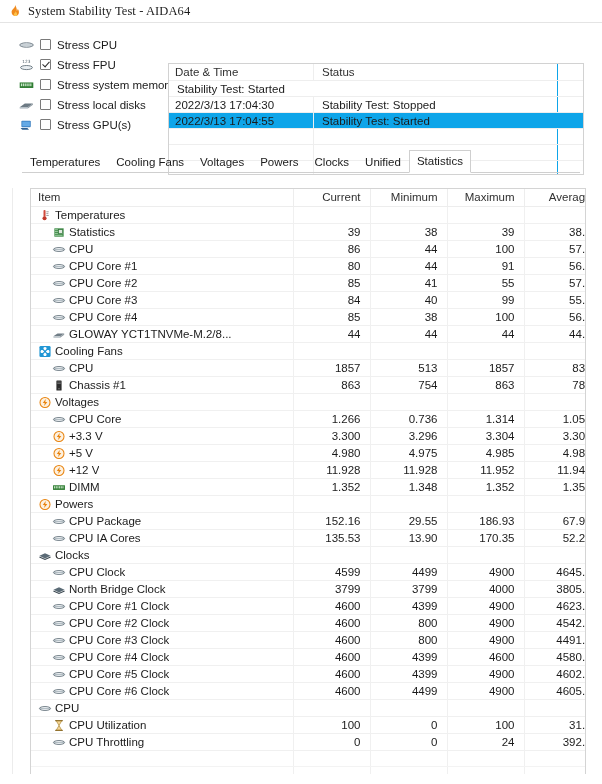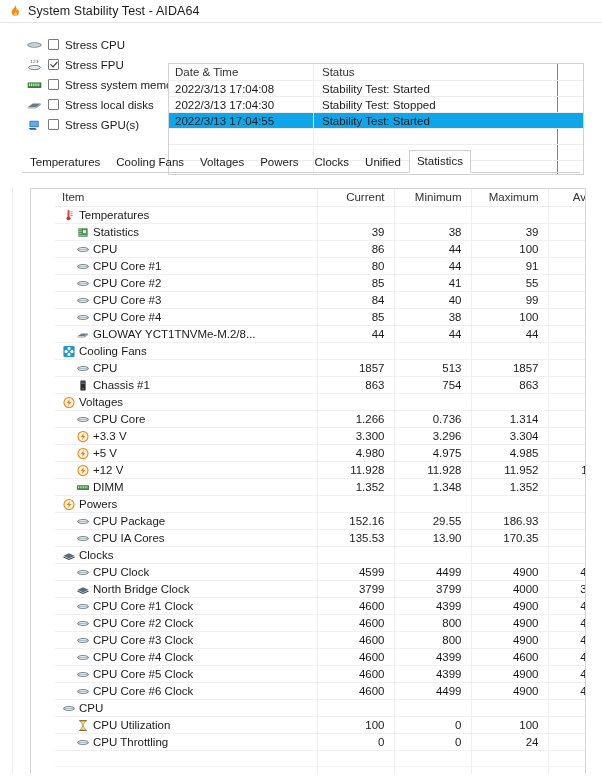--- a/index.html
+++ b/index.html
@@ -19,20 +19,21 @@
   }
 
   
   .titlebar {
     height: 22px;
     display: flex;
     align-items: center;
     padding: 0 0 0 8px;
     background: #ffffff;
     border-bottom: 1px solid #e4e4e4;
+    font-family: Liberation Serif, serif;
   }
   .app-icon {
     width: 14px;
     height: 14px;
     margin-right: 6px;
     flex: 0 0 auto;
     display: block;
   }
   .title-text {
     font-size: 12.5px;
@@ -44,21 +45,21 @@
   
   .upper-pane {
     position: relative;
     height: 128px;
     padding: 0;
     background: #fff;
   }
 
   .stress-list {
     position: absolute;
-    left: 26px;
+    left: 18px;
     top: 12px;
     width: 140px;
   }
   .stress-row {
     display: flex;
     align-items: center;
     height: 19px;
     margin-bottom: 1px;
   }
   .dev-icon {
@@ -182,21 +183,20 @@
     left: 30px;
     top: 188px;
     width: 556px;
     height: 586px;
     border-left: 1px solid #d4d4d4;
     border-right: 1px solid #d4d4d4;
     border-top: 1px solid #d4d4d4;
     box-sizing: border-box;
     background: #fff;
     overflow: hidden;
-    padding-left: 24px;
   }
   .stats-grid {
     width: 100%;
     border-collapse: collapse;
     table-layout: fixed;
     font-size: 11.5px;
   }
   .stats-grid col.c-item { width: 262px; }
   .stats-grid col.c-num  { width: 77px; }
 
@@ -333,21 +333,20 @@
   </div>
 
   <div class="log-grid">
     <div class="log-row header">
       <div class="log-c1">Date &amp; Time</div>
       <div class="log-c2">Status</div>
       <div class="log-c3"></div>
     </div>
 
     <div class="log-row">
-      <div class="log-c1">2022/3/13 17:04:08</div>
       <div class="log-c2">Stability Test: Started</div>
       <div class="log-c3"></div>
     </div>
 
     <div class="log-row">
       <div class="log-c1">2022/3/13 17:04:30</div>
       <div class="log-c2">Stability Test: Stopped</div>
       <div class="log-c3"></div>
     </div>
 

